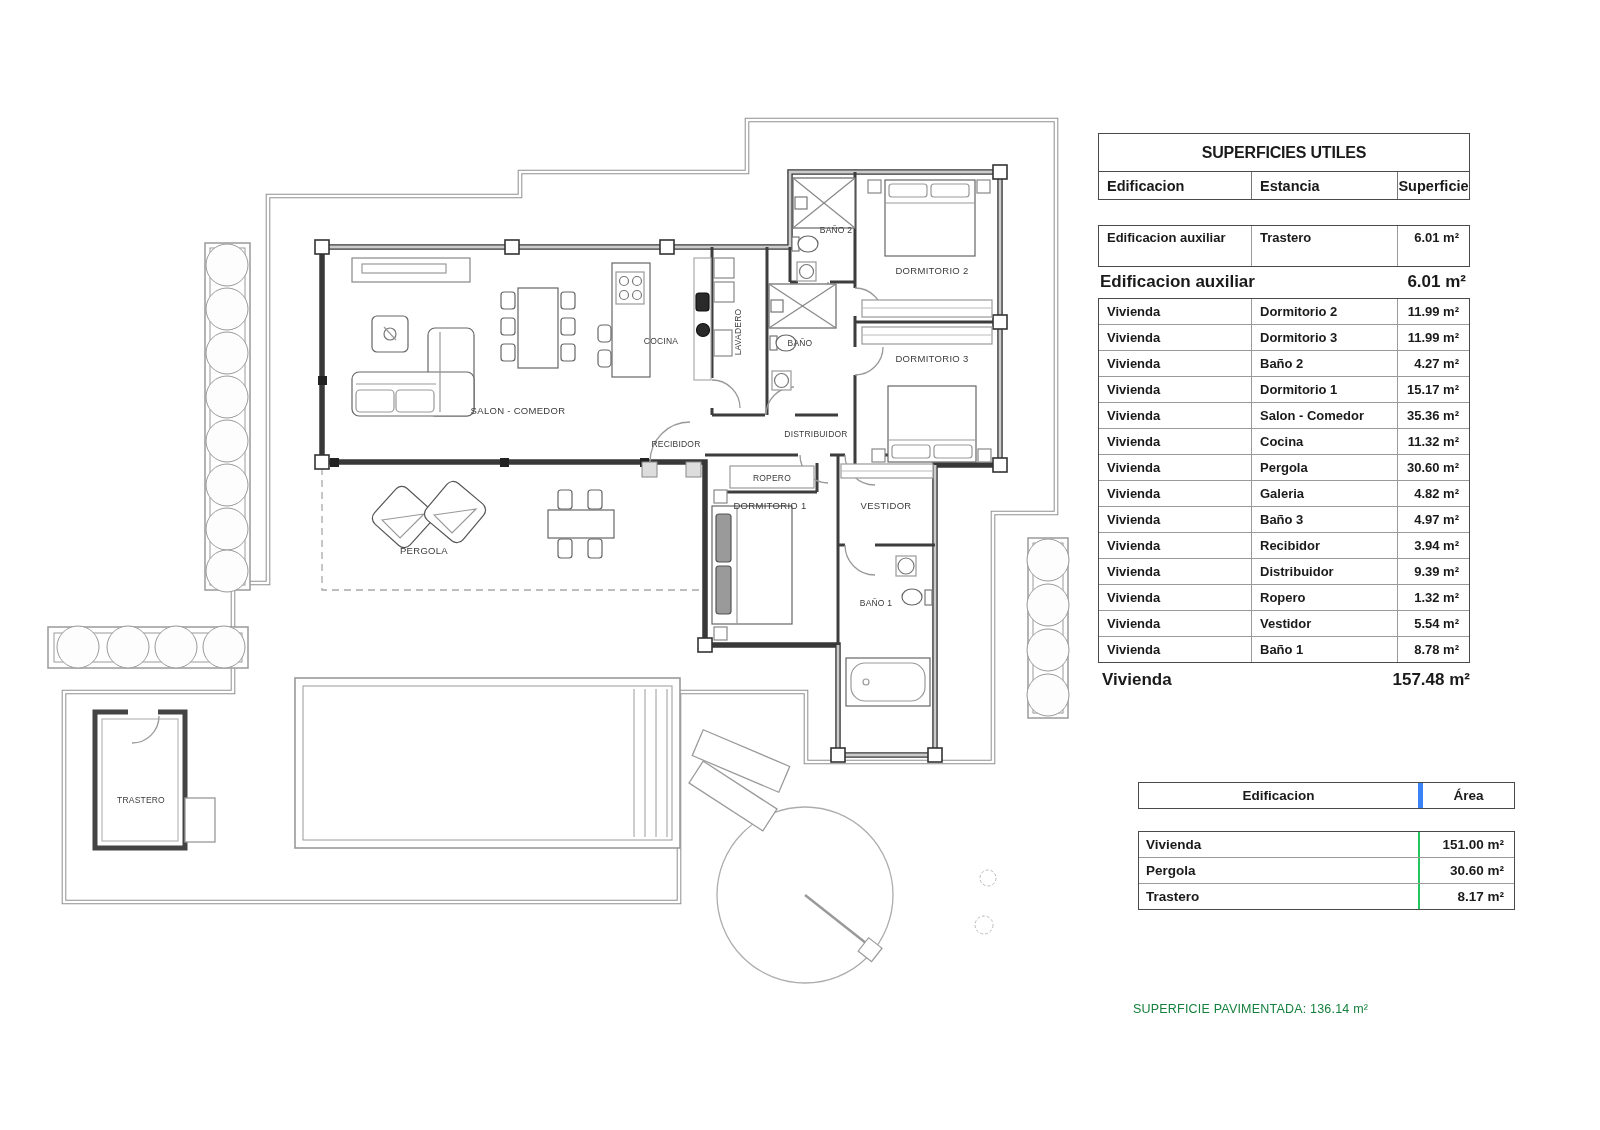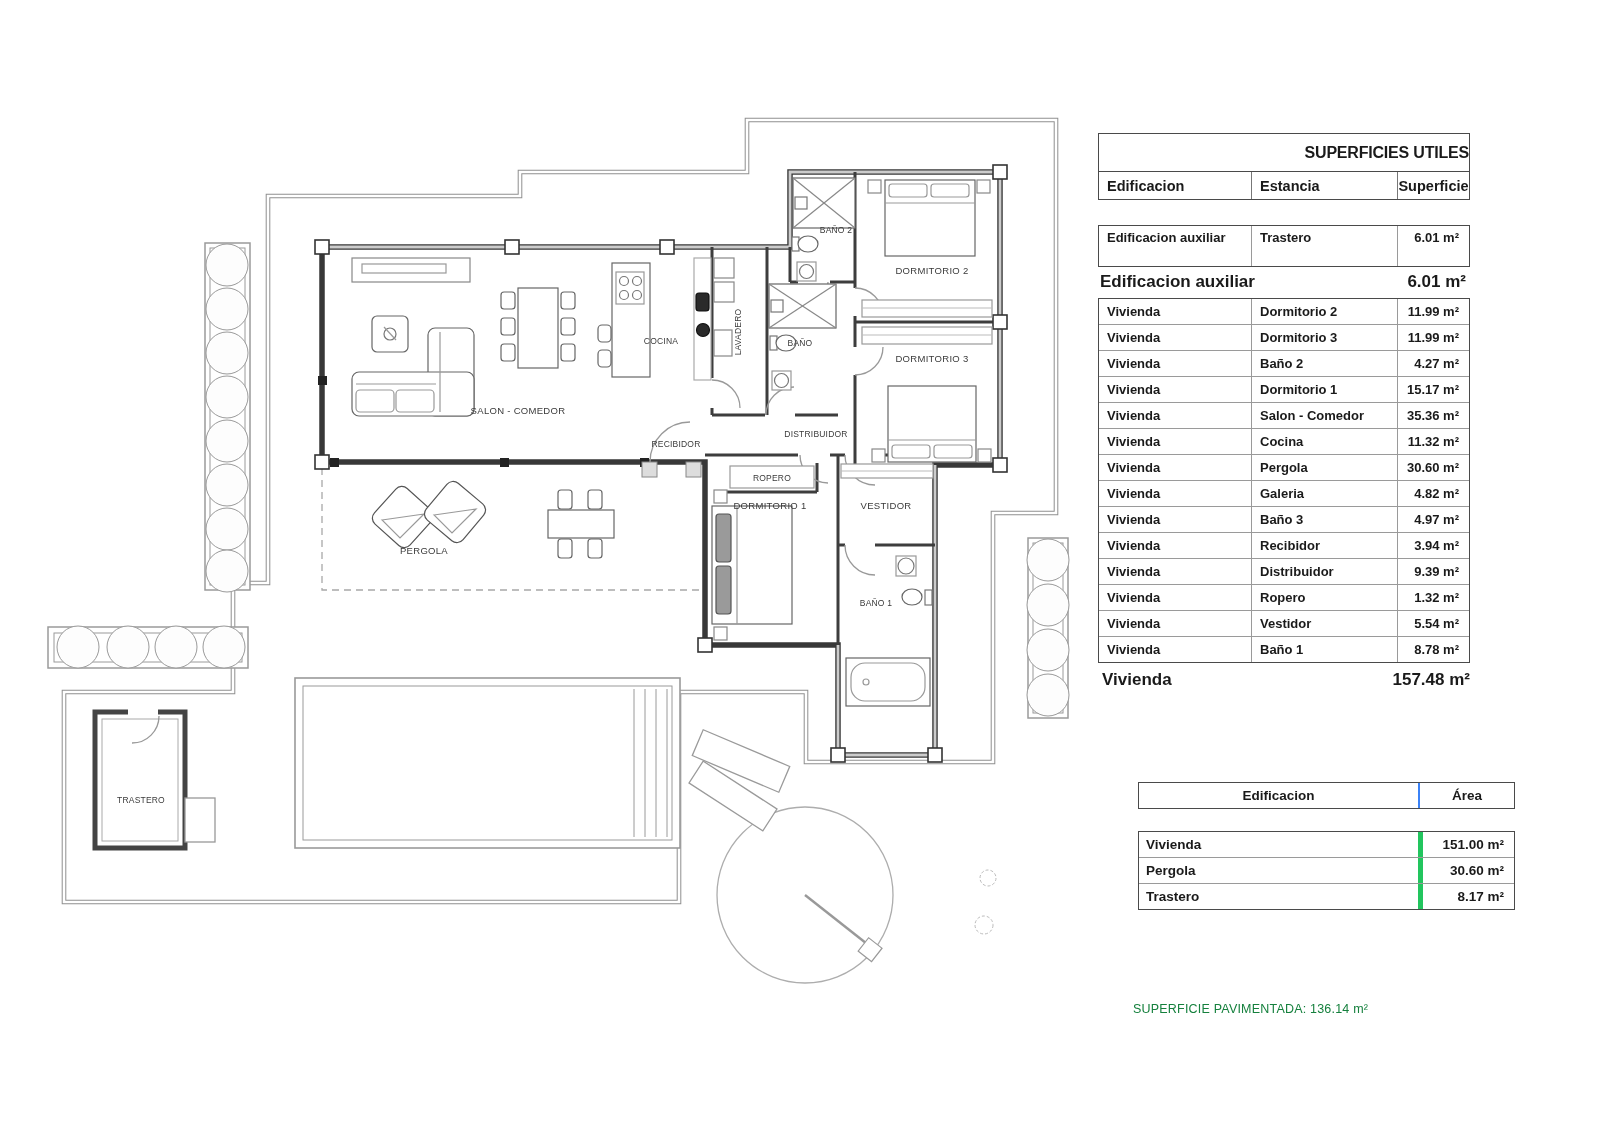--- a/index.html
+++ b/index.html
@@ -5,42 +5,42 @@
   html,body{margin:0;padding:0;background:#ffffff;}
   .canvas{position:relative;width:1600px;height:1130px;background:#fff;overflow:hidden;
           font-family:"Liberation Sans",sans-serif;}
   svg text{font-family:"Liberation Sans",sans-serif;fill:#3a3a3a;}
   .room-label{font-size:9.5px;letter-spacing:.3px;}
   .room-label-sm{font-size:8.5px;letter-spacing:.2px;}
 
   
   .panel{position:absolute;color:#1a1a1a;}
   .tbl-frame{border:1.6px solid #4a4a4a;background:#fff;}
-  .tbl-title{font-size:16px;font-weight:bold;text-align:right;padding:10px 0 9px 0;
+  .tbl-title{font-size:16px;font-weight:bold;text-align:center;padding:10px 0 9px 0;
              border-bottom:1.4px solid #4a4a4a;letter-spacing:-.2px;}
   .cols{display:flex;align-items:center;height:27px;font-size:14.5px;font-weight:bold;}
   .row{display:flex;align-items:center;height:25px;font-size:13px;font-weight:bold;}
   .row + .row{border-top:1px solid #9a9a9a;}
   .c1{width:152px;padding-left:8px;box-sizing:border-box;}
   .c2{width:146px;padding-left:8px;box-sizing:border-box;border-left:1px solid #9a9a9a;
       align-self:stretch;display:flex;align-items:center;}
   .c3{flex:1;padding-right:10px;box-sizing:border-box;border-left:1px solid #9a9a9a;
       align-self:stretch;display:flex;align-items:center;justify-content:flex-end;text-align:right;}
   .cols .c2,.cols .c3{border-left:1px solid #777;}
   .cols .c3{justify-content:center;padding-right:0;}
   .totline{display:flex;justify-content:space-between;font-weight:bold;}
   
   .t2cols{display:flex;align-items:center;height:25px;font-size:13.5px;font-weight:bold;}
   .t2c1{flex:1;text-align:center;}
-  .t2c2{width:96px;border-left:2px solid #3b82f6;align-self:stretch;display:flex;
+  .t2c2{width:96px;border-left:5px solid #3b82f6;align-self:stretch;display:flex;
         align-items:center;justify-content:center;box-sizing:border-box;}
   .t2row{display:flex;align-items:center;height:25px;font-size:13.5px;font-weight:bold;}
   .t2row + .t2row{border-top:1px solid #9a9a9a;}
   .t2rc1{flex:1;padding-left:7px;}
-  .t2rc2{width:96px;border-left:5px solid #22c55e;align-self:stretch;display:flex;
+  .t2rc2{width:96px;border-left:2px solid #22c55e;align-self:stretch;display:flex;
          align-items:center;justify-content:flex-end;padding-right:10px;box-sizing:border-box;}
   .footer-note{position:absolute;left:1133px;top:1002px;font-size:12.5px;color:#15803d;
                letter-spacing:.2px;}
 </style>
 </head>
 <body>
 
 <div class="canvas">
 
   

